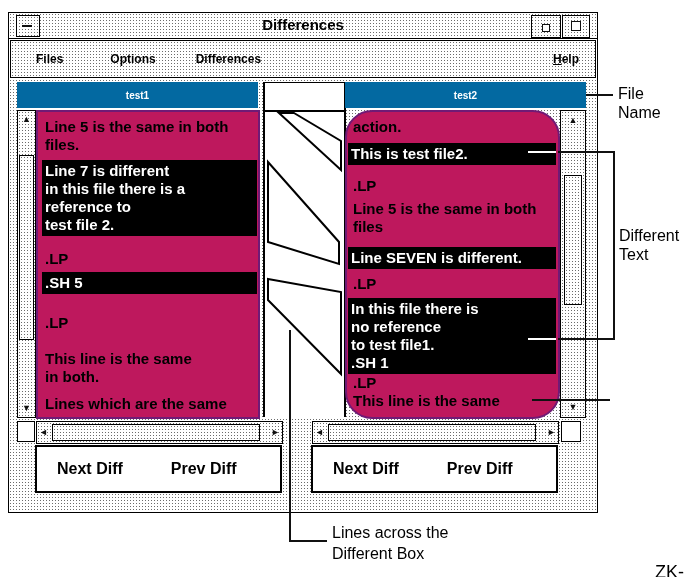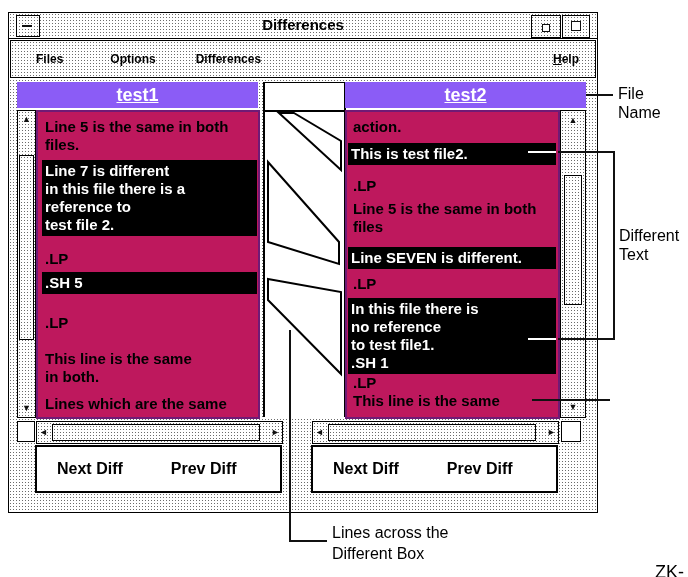--- a/index.html
+++ b/index.html
@@ -4,22 +4,22 @@
 <style>
   html,body{margin:0;padding:0;background:#fff;}
   .stage{position:relative;width:688px;height:577px;background:#fff;overflow:hidden;
          font-family:"Liberation Sans",sans-serif;color:#000;}
   .abs{position:absolute;}
   .stipple{background-color:#fff;
     background-image:radial-gradient(#6b6b6b 22%, transparent 24%);
     background-size:3px 3px;}
   .bordered{border:1px solid #000;}
   .white-box{background:#fff;border:1px solid #000;}
-  .pane-header{background:#8b5cf6;color:#fff;font-weight:bold;font-size:18px;
-    display:flex;align-items:center;justify-content:center;z-index:3;text-decoration:underline;}
+  .pane-header{background:#0369a1;color:#fff;font-weight:bold;font-size:10px;
+    display:flex;align-items:center;justify-content:center;z-index:3;}
   .pane{background:#be185d;border:2px solid #701a75;z-index:2;overflow:hidden;}
   .row{position:absolute;font-size:15px;font-weight:bold;line-height:18px;}
   .pre{white-space:pre-line;}
   .hl{background:#000;color:#fff;padding:2px 3px;}
   .menu-item{font-size:12px;font-weight:bold;}
   .uf{display:block;}
   .uf::first-letter{text-decoration:underline;}
   .vscroll{z-index:2;}
   .thumb{position:absolute;border:1px solid #000;}
   .arrow{position:absolute;font-size:9px;line-height:9px;color:#111;left:0;right:0;text-align:center;}
@@ -83,21 +83,21 @@
 
   <div class="abs" style="left:263px;top:82px;width:79px;height:334px;background:#fff;border-left:2px solid #000;border-right:2px solid #000;border-top:1px solid #000;z-index:2;">
     <div style="height:27px;border-bottom:2px solid #000;"></div>
     <svg width="79" height="305" viewBox="0 0 79 305" style="display:block;">
       <path d="M29,1 L76,29 L76,58 L14,1 Z" fill="none" stroke="#000" stroke-width="2"></path>
       <path d="M3,50 L74,130 L74,152 L3,130 Z" fill="none" stroke="#000" stroke-width="2"></path>
       <path d="M3,167 L76,180 L76,262 L3,188 Z" fill="none" stroke="#000" stroke-width="2"></path>
     </svg>
   </div>
 
-  <div class="abs pane" style="left:345px;top:110px;width:211px;height:305px;">
+  <div class="abs pane" style="left:345px;top:110px;width:211px;height:305px;border-radius:27px;">
     <div class="row" style="left:6px;top:6px;">action.</div>
     <div class="row hl" style="left:1px;top:31px;width:202px;">This is test file2.</div>
     <div class="row" style="left:6px;top:65px;">.LP</div>
     <div class="row" style="left:6px;top:88px;width:205px;">Line 5 is the same in both files</div>
     <div class="row hl" style="left:1px;top:135px;width:202px;">Line SEVEN is different.</div>
     <div class="row" style="left:6px;top:163px;">.LP</div>
     <div class="row hl pre" style="left:1px;top:186px;width:202px;">In this file there is
 no reference
 to test file1.
 .SH 1</div>

